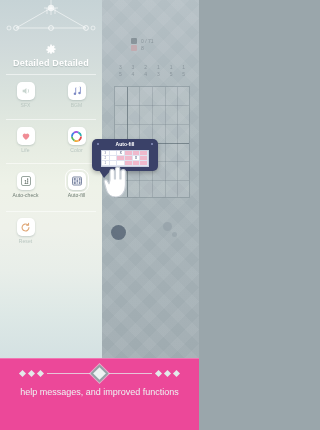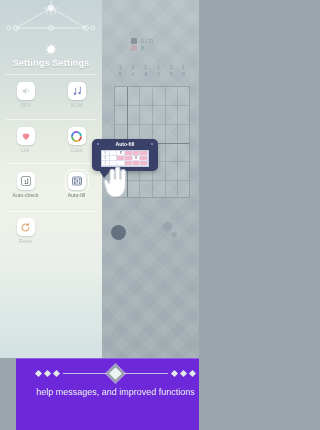--- a/index.html
+++ b/index.html
@@ -133,23 +133,22 @@
          font-size:3px; color:#7a83a8; display:flex; align-items:center; justify-content:center; }
   .tt-c.fill{ background:#f0b9cc; }
   .tt-c.x{ color:#5a6285; font-weight:bold; }
 
   
   #hand{ position:absolute; left:103px; top:166px; }
 
   
   #banner{
     position:absolute; left:0; bottom:0; width:199px; height:72px;
-    background:#6d28d9; display:flex; flex-direction:column; align-items:center;
+    background:#ec4899; display:flex; flex-direction:column; align-items:center;
     border-top:1px solid rgba(255,255,255,.25);
-    margin-left:16px;
   }
   #orn{ width:199px; height:22px; display:flex; align-items:center; justify-content:center; gap:4px; margin-top:3px; }
   .dia{ width:6px; height:6px; background:#e3eaea; transform:rotate(45deg); }
   .dia.sm{ width:5px; height:5px; }
   .orn-line{ width:44px; height:1px; background:rgba(231,238,238,.75); }
   .dia-big{ width:9px; height:9px; background:#eef3f3; transform:rotate(45deg);
             box-shadow:0 0 0 2px rgba(148,161,166,1), 0 0 0 3px rgba(231,238,238,.6); }
   #banner-text{
     width:180px; text-align:center; font-size:9px; line-height:13px; color:#eef3f3;
     margin-top:2px;
@@ -240,21 +239,21 @@
 
   <div id="gear-wrap">
     <span id="gear-icon">
       <svg width="12" height="12" viewBox="0 0 24 24" fill="#ffffff">
         <path d="M12 8.5a3.5 3.5 0 100 7 3.5 3.5 0 000-7zm0 2a1.5 1.5 0 110 3 1.5 1.5 0 010-3z"></path>
         <path d="M10.6 1h2.8l.5 2.6 1.5.6 2.2-1.5 2 2-1.5 2.2.6 1.5 2.6.5v2.8l-2.6.5-.6 1.5 1.5 2.2-2 2-2.2-1.5-1.5.6-.5 2.6h-2.8l-.5-2.6-1.5-.6L6.4 19l-2-2 1.5-2.2-.6-1.5L2.7 12.8V10l2.6-.5.6-1.5L4.4 5.8l2-2 2.2 1.5 1.5-.6z" opacity=".95"></path>
       </svg>
     </span>
   </div>
 
-  <div id="panel-title">Settings Settings</div>
+  <div id="panel-title">Detailed Detailed</div>
 
   <div class="divider" id="div1"></div>
   <div class="divider" id="div2"></div>
   <div class="divider" id="div3"></div>
   <div class="divider" id="div4"></div>
 
   <div class="opt-grid" id="row1">
     <div class="opt">
       <div class="opt-ico">
         <svg width="10" height="10" viewBox="0 0 24 24" fill="#c9d6d0">

